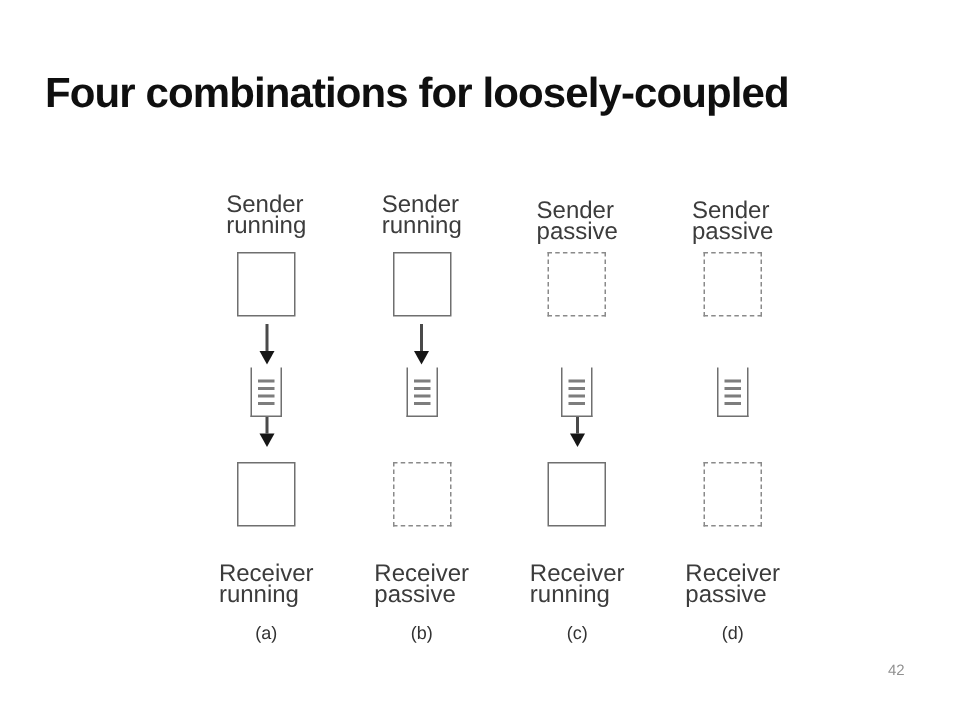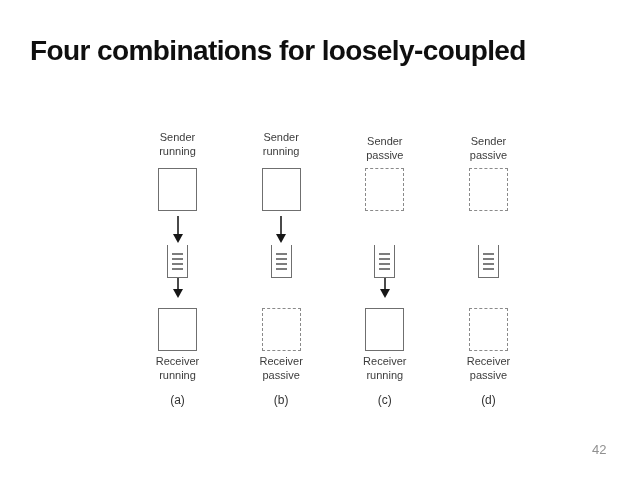--- a/index.html
+++ b/index.html
@@ -13,21 +13,21 @@
     width: 638px;
     height: 478px;
     background: #ffffff;
     overflow: hidden;
   }
 
   
   .title {
     position: absolute;
     left: 30px;
-    top: 33px;
+    top: 44px;
     margin: 0;
     font-size: 28px;
     font-weight: bold;
     letter-spacing: -0.6px;
     line-height: 35px;
     color: #0f0f0f;
   }
   .title-line { display: block; }
 
   
@@ -45,23 +45,23 @@
     flex-direction: column;
     align-items: center;
   }
   .label-slot {
     height: 38px;
     padding-top: 5px;
     box-sizing: border-box;
   }
   .label-slot.low { padding-top: 9px; }
   .proc-label {
-    font-size: 11px;
+    font-size: 16px;
     line-height: 14px;
-    text-align: center;
+    text-align: left;
     color: #3c3c3c;
   }
   .proc-label span { display: block; }
 
   .box {
     width: 39px;
     height: 43px;
     box-sizing: border-box;
     background: #ffffff;
     flex: none;
@@ -105,33 +105,33 @@
     gap: 3px;
     flex: none;
   }
   .q-bar {
     width: 11px;
     height: 2px;
     background: #7d7d7d;
     flex: none;
   }
 
-  .receiver-label { margin-top: 3px; height: 28px; }
+  .receiver-label { margin-top: 25px; height: 28px; }
   .caption {
     margin-top: 11px;
     font-size: 12px;
     color: #333333;
   }
 
   
   .page-number {
     position: absolute;
     left: 592px;
     top: 442px;
-    font-size: 13px;
+    font-size: 10px;
     color: #909090;
   }
 </style>
 </head>
 <body>
 
 <div class="slide">
 
   <h1 class="title">
     <span class="title-line">Four combinations for loosely-coupled</span>

